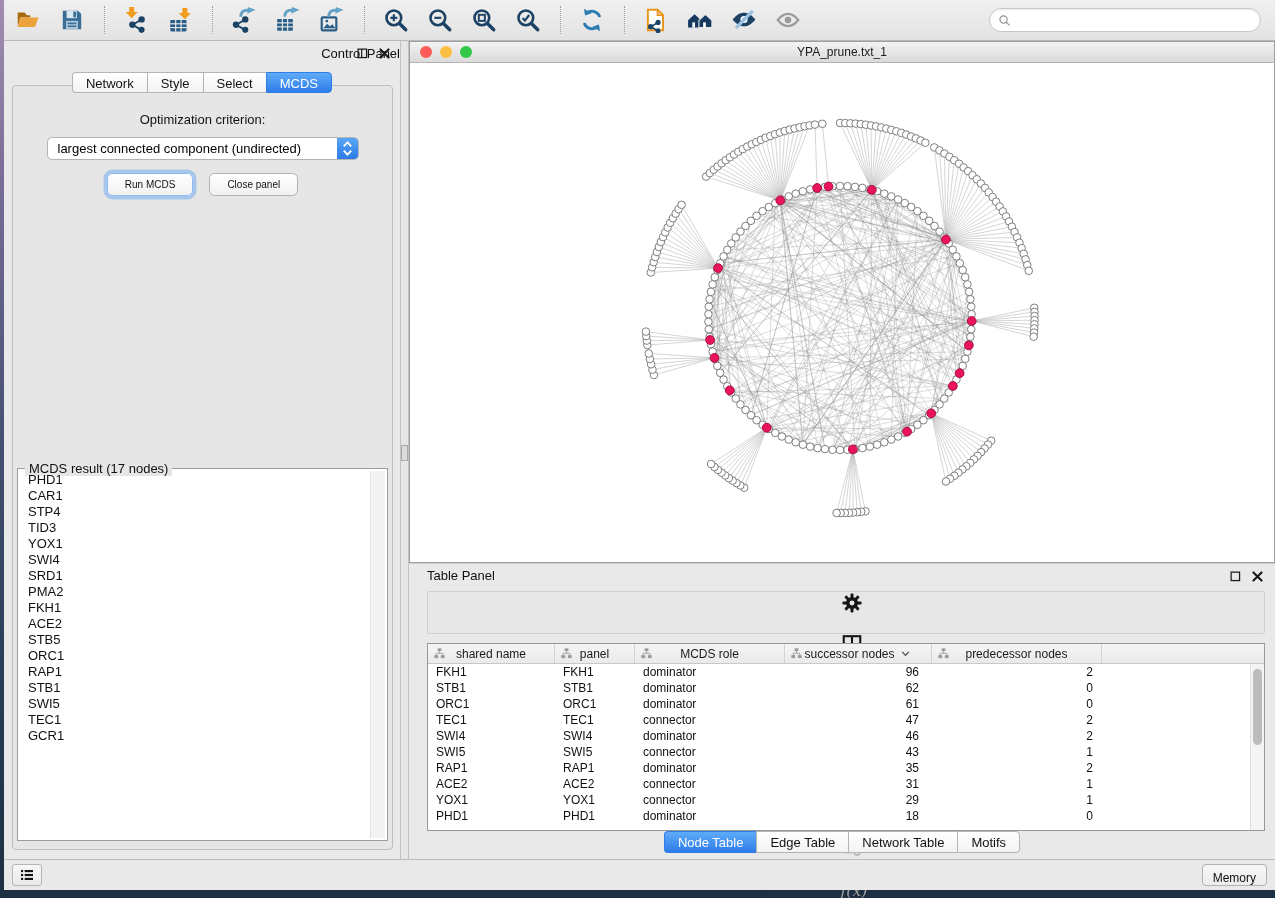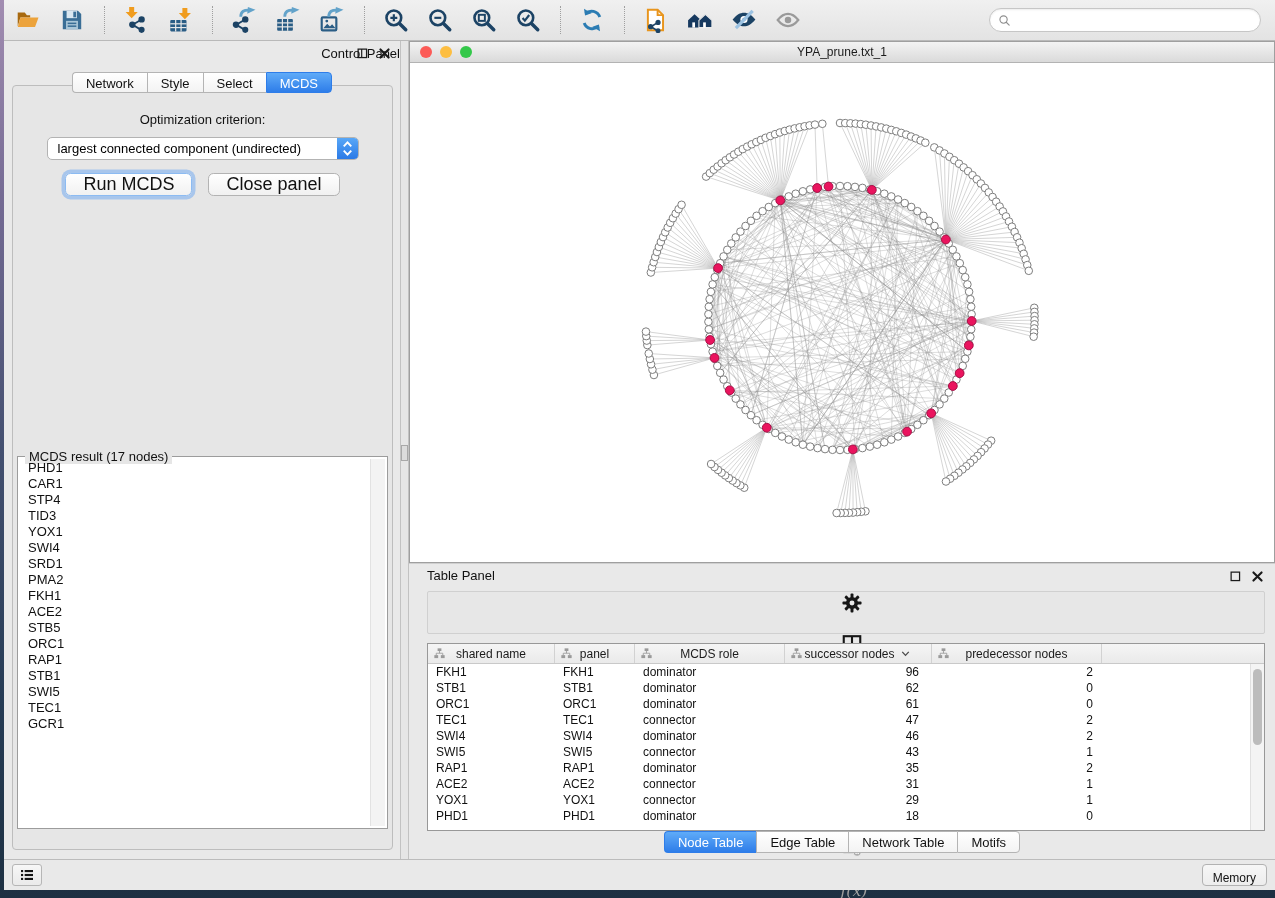--- a/index.html
+++ b/index.html
@@ -44,23 +44,23 @@
     border:1px solid #bdbdbd;border-radius:4px;}
   .opt-label{margin-top:26px;text-align:center;font-size:13px;color:#111;}
   .criterion{margin:10px auto 0;width:312px;height:23px;background:#fff;border:1px solid #b3b3b3;
     border-radius:5px;position:relative;box-sizing:border-box;font-size:13px;}
   .criterion .val{display:block;line-height:21px;padding-left:10px;}
   .criterion .stepper{position:absolute;right:0;top:0;width:21px;height:21px;border-radius:0 4px 4px 0;
     background:linear-gradient(#58a7f7,#2b7ae7);}
   .criterion .stepper svg{width:15px;height:21px;display:block;margin:0 auto;}
   .btn-row{margin-top:13px;display:flex;justify-content:center;gap:16px;}
   .mac-btn{height:23px;padding:0 17px;background:linear-gradient(#ffffff,#f1f1f1);border:1px solid #b3b3b3;
-    border-radius:5.5px;font-size:18px;color:#111;font-family:"Liberation Sans",sans-serif;}
+    border-radius:5.5px;font-size:10px;color:#111;font-family:"Liberation Sans",sans-serif;}
   .mac-btn.focused{box-shadow:0 0 0 3.5px rgba(116,171,240,.55);border-color:#8cbbf2;}
-  .result-box{position:absolute;left:4px;right:4px;top:370px;height:371px;background:#fff;border:1px solid #9c9c9c;}
+  .result-box{position:absolute;left:4px;right:4px;top:382px;height:371px;background:#fff;border:1px solid #9c9c9c;}
   .result-legend{position:absolute;top:-8px;left:7px;background:#e6e6e6;padding:0 4px;font-size:13px;color:#111;}
   .result-list{position:absolute;left:0;top:3px;right:17px;bottom:2px;overflow:hidden;}
   .result-item{font-size:13px;line-height:16px;padding-left:10px;color:#111;}
   .result-scroll{position:absolute;top:2px;right:2px;bottom:2px;width:14px;background:#f3f3f3;border-left:1px solid #e2e2e2;}
 
   
   .v-splitter{width:7px;flex:none;background:#e6e6e6;border-left:1px solid #c2c2c2;border-right:1px solid #c2c2c2;position:relative;}
   .v-splitter .grip{position:absolute;left:0;top:404px;width:5px;height:14px;background:#dcdcdc;border:1px solid #a8a8a8;}
 
   

